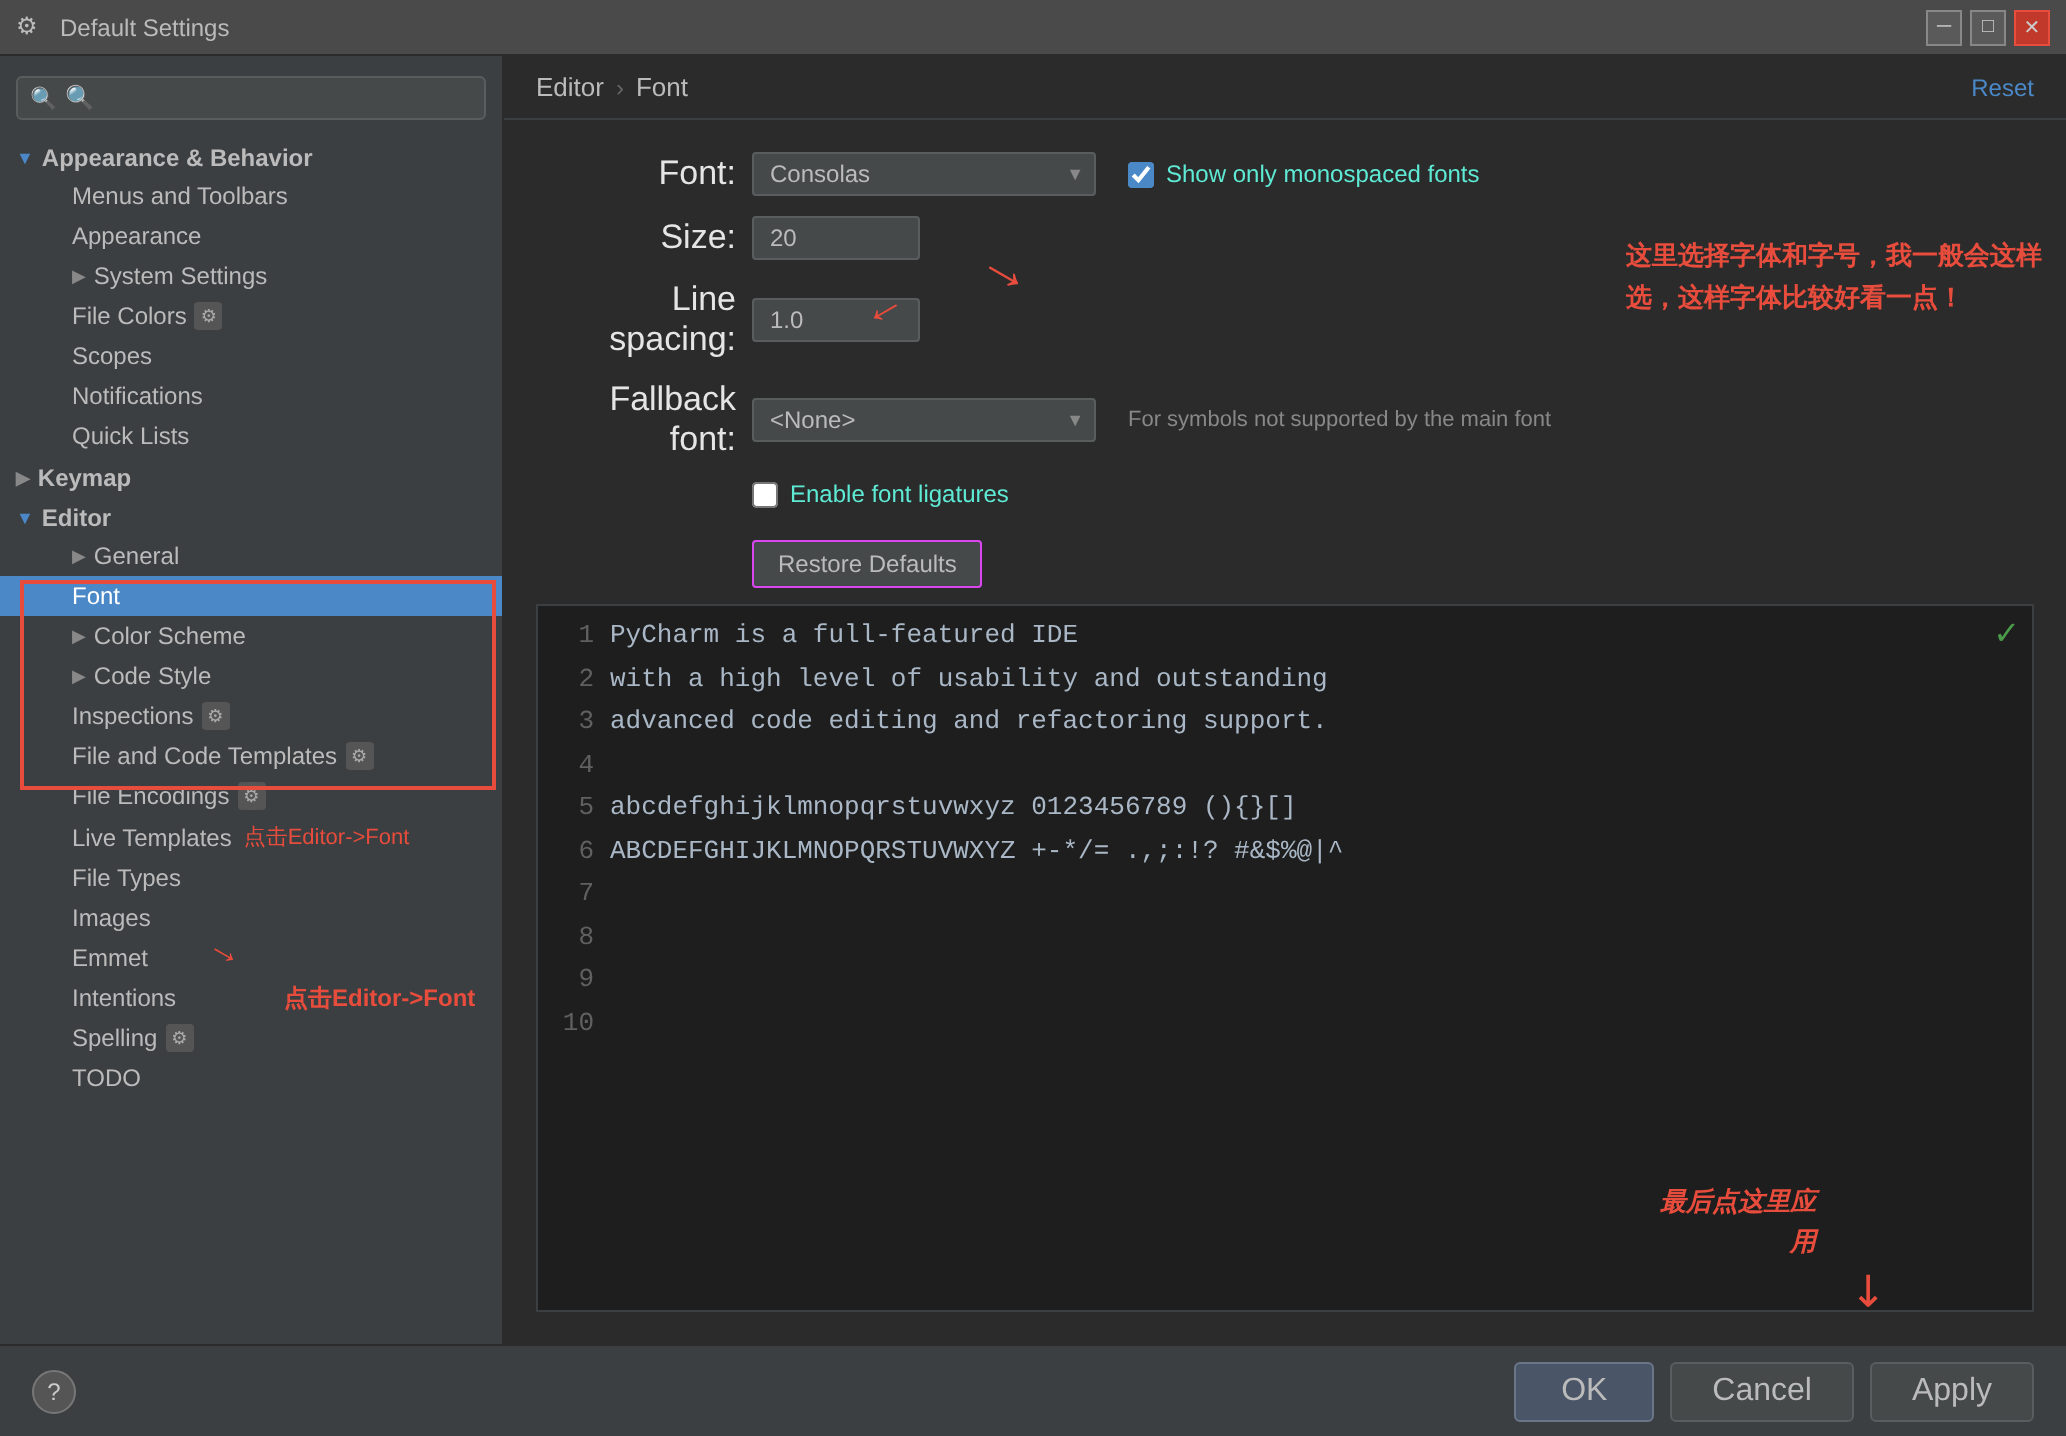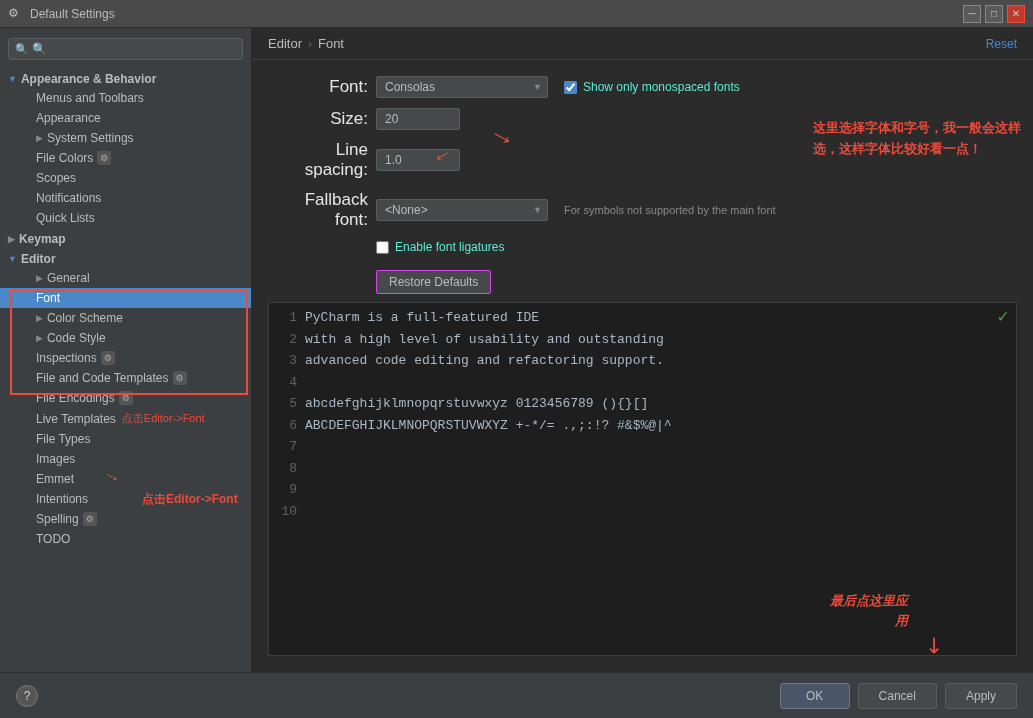--- a/index.html
+++ b/index.html
@@ -273,21 +273,21 @@
       color: #ccc;
       font-size: 12px;
       cursor: pointer;
       display: flex; align-items: center; justify-content: center;
     }
 
     .dialog-btn {
       background: #45494a;
       border: 1px solid #5a5d5e;
       color: #bbbbbb;
-      font-size: 12px;
+      font-size: 16px;
       padding: 5px 20px;
       border-radius: 3px;
       cursor: pointer;
       min-width: 70px;
     }
     .dialog-btn.primary {
       background: #4a5568;
       border-color: #6a7588;
     }
 

